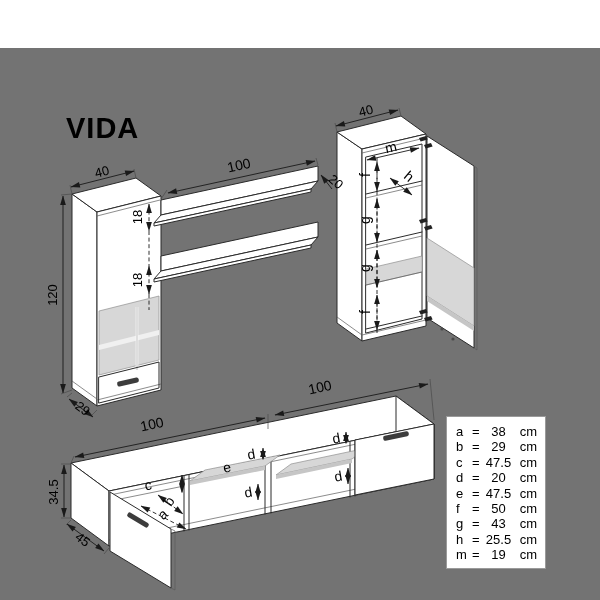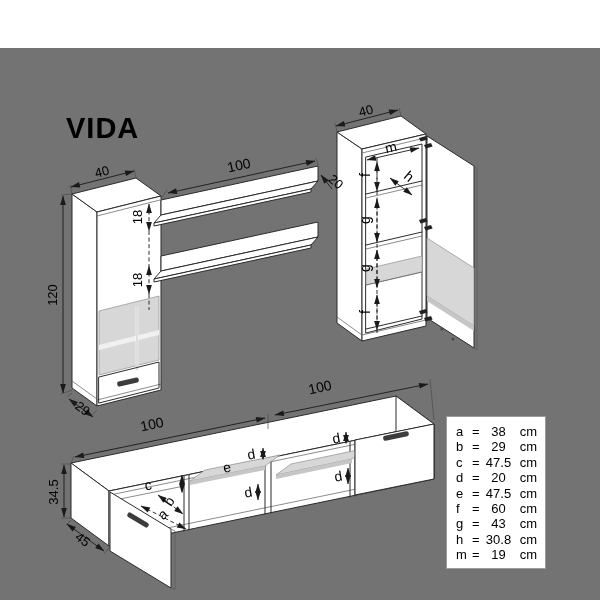--- a/index.html
+++ b/index.html
@@ -262,33 +262,33 @@
     </div>
     <div class="lrow">
       <span class="k">e</span>
       <span class="eq">=</span>
       <span class="v">47.5</span>
       <span class="u">cm</span>
     </div>
     <div class="lrow">
       <span class="k">f</span>
       <span class="eq">=</span>
-      <span class="v">60</span>
+      <span class="v">50</span>
       <span class="u">cm</span>
     </div>
     <div class="lrow">
       <span class="k">g</span>
       <span class="eq">=</span>
       <span class="v">43</span>
       <span class="u">cm</span>
     </div>
     <div class="lrow">
       <span class="k">h</span>
       <span class="eq">=</span>
-      <span class="v">30.8</span>
+      <span class="v">25.5</span>
       <span class="u">cm</span>
     </div>
     <div class="lrow">
       <span class="k">m</span>
       <span class="eq">=</span>
       <span class="v">19</span>
       <span class="u">cm</span>
     </div>
   </div>
 

